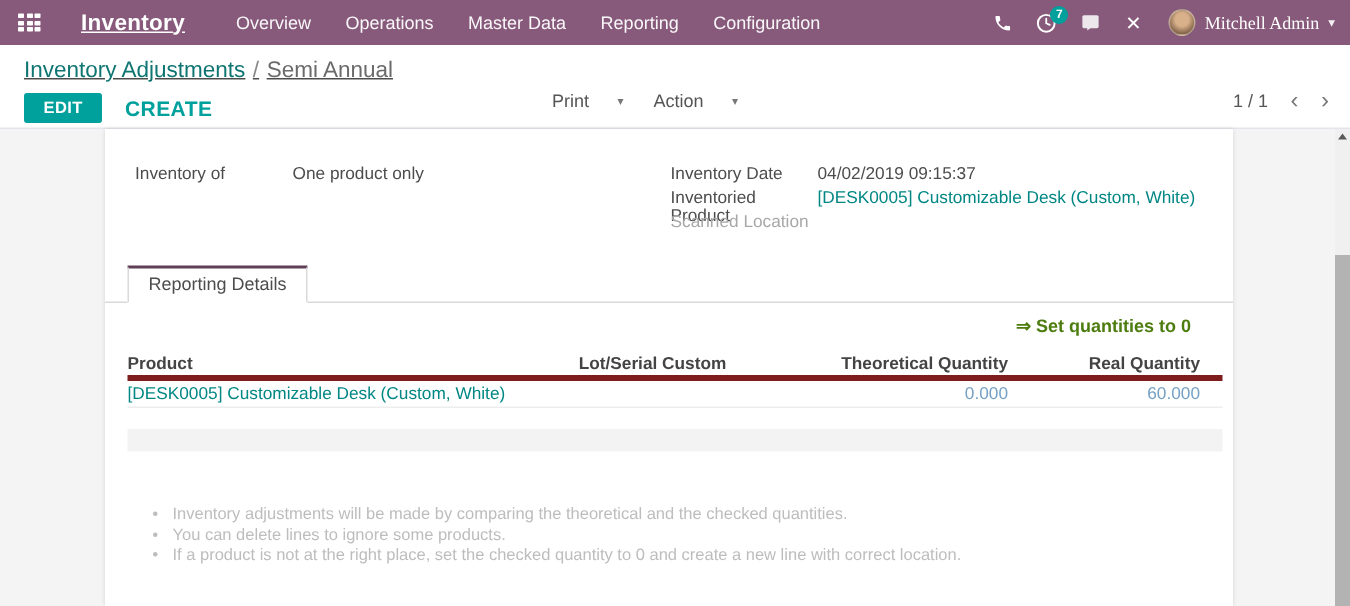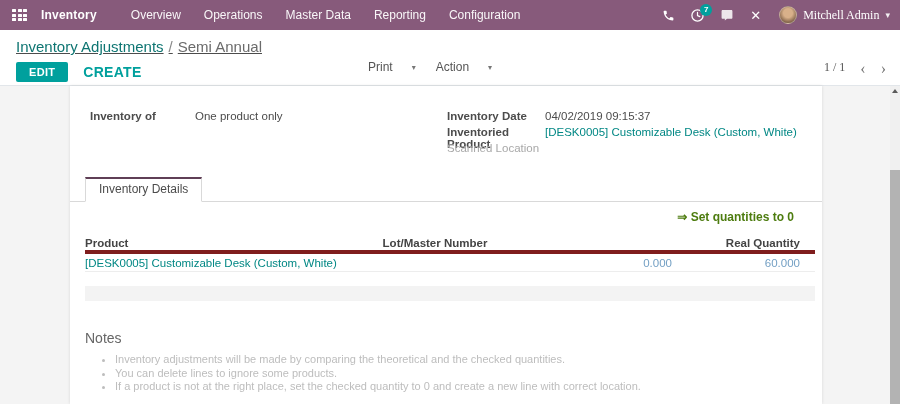--- a/index.html
+++ b/index.html
@@ -15,21 +15,21 @@
   .navbar {
     height: 30px; background: #875A7B; color: #fff;
     display: flex; align-items: center; padding: 0 10px;
   }
   .grid-icon {
     width: 15px; height: 12px; margin-left: 2px;
     display: grid; grid-template-columns: repeat(3, 1fr); gap: 1.5px;
     cursor: pointer;
   }
   .grid-icon span { background: #fff; border-radius: 0.5px; }
-  .app-name { font-size: 12px; font-weight: bold; margin-left: 14px; letter-spacing: .2px; cursor: pointer; }
+  .app-name { font-size: 15px; font-weight: bold; margin-left: 27px; letter-spacing: .2px; cursor: pointer; text-decoration: underline; }
   .menu { display: flex; margin-left: 34px; gap: 23px; font-size: 12px; }
   .menu span { color: rgba(255,255,255,.95); cursor: pointer; white-space: nowrap; }
   .systray { margin-left: auto; display: flex; align-items: center; gap: 16px; }
   .systray svg { display: block; }
   .tray-icon { position: relative; cursor: pointer; display: flex; align-items: center; }
   .badge {
     position: absolute; top: -5px; right: -8px;
     background: #00A09D; color: #fff; font-size: 8px; font-weight: bold;
     min-width: 12px; height: 12px; border-radius: 7px;
     display: flex; align-items: center; justify-content: center; padding: 0 2px;
@@ -67,33 +67,33 @@
     margin-left: 15px; cursor: pointer;
   }
   .cp-dropdowns {
     position: absolute; left: 368px; top: 30px;
     display: flex; gap: 20px; font-size: 12px; color: #555;
   }
   .cp-dropdowns .dd { cursor: pointer; display: flex; align-items: center; gap: 19px; }
   .dd .dd-caret { font-size: 8px; color: #777; }
   .cp-pager {
     position: absolute; right: 14px; top: 30px;
-    display: flex; align-items: flex-end; gap: 15px; font-size: 12px; color: #555; font-family: Liberation Serif, serif;
+    display: flex; align-items: flex-end; gap: 15px; font-size: 12px; color: #555;
   }
   .pager-arrow { font-size: 16px; color: #777; cursor: pointer; line-height: 12px; }
 
   
   .content { position: relative; height: 318px; background: #f4f4f4; }
   .sheet {
     position: absolute; left: 70px; top: 0; width: 752px; height: 318px;
     background: #fff; box-shadow: 0 0 3px rgba(0,0,0,.12);
   }
 
   .field-row { position: absolute; font-size: 11.5px; display: flex; }
-  .f-label { font-weight: bold; color: #4c4c4c; }
+  .f-label { font-weight: normal; color: #4c4c4c; }
   .f-label.muted { font-weight: normal; color: #a8a8a8; }
   .f-value { color: #4c4c4c; }
   .f-value.link { color: #008784; cursor: pointer; }
 
   .row-left-1 { left: 20px; top: 24px; }
   .row-left-1 .f-label { width: 105px; }
   .right-rows { position: absolute; left: 377px; top: 24px; }
   .right-rows .r-row { display: flex; font-size: 11.5px; height: 16px; align-items: flex-start; }
   .right-rows .f-label { width: 98px; }
 
@@ -230,43 +230,43 @@
         <span class="f-label">Inventoried Product</span>
         <span class="f-value link">[DESK0005] Customizable Desk (Custom, White)</span>
       </div>
       <div class="r-row">
         <span class="f-label muted">Scanned Location</span>
         <span class="f-value"></span>
       </div>
     </div>
 
     <div class="tabbar">
-      <span class="tab">Inventory Details</span>
+      <span class="tab">Reporting Details</span>
     </div>
 
     <span class="set-qty-link">⇒ Set quantities to 0</span>
 
     <div class="o-table">
       <div class="t-head">
         <span class="c-product">Product</span>
-        <span class="c-lot">Lot/Master Number</span>
+        <span class="c-lot">Lot/Serial Custom</span>
+        <span class="c-theoretical">Theoretical Quantity</span>
         <span class="c-real">Real Quantity</span>
       </div>
       <div class="t-row">
         <span class="c-product">[DESK0005] Customizable Desk (Custom, White)</span>
         <span class="c-lot"></span>
         <span class="c-theoretical num">0.000</span>
         <span class="c-real num">60.000</span>
       </div>
     </div>
 
     <div class="stripe-row"></div>
 
     <div class="notes">
-      <div class="notes-title">Notes</div>
       <ul>
         <li>Inventory adjustments will be made by comparing the theoretical and the checked quantities.</li>
         <li>You can delete lines to ignore some products.</li>
         <li>If a product is not at the right place, set the checked quantity to 0 and create a new line with correct location.</li>
       </ul>
     </div>
 
   </div>
 
   <div class="scrollbar">

